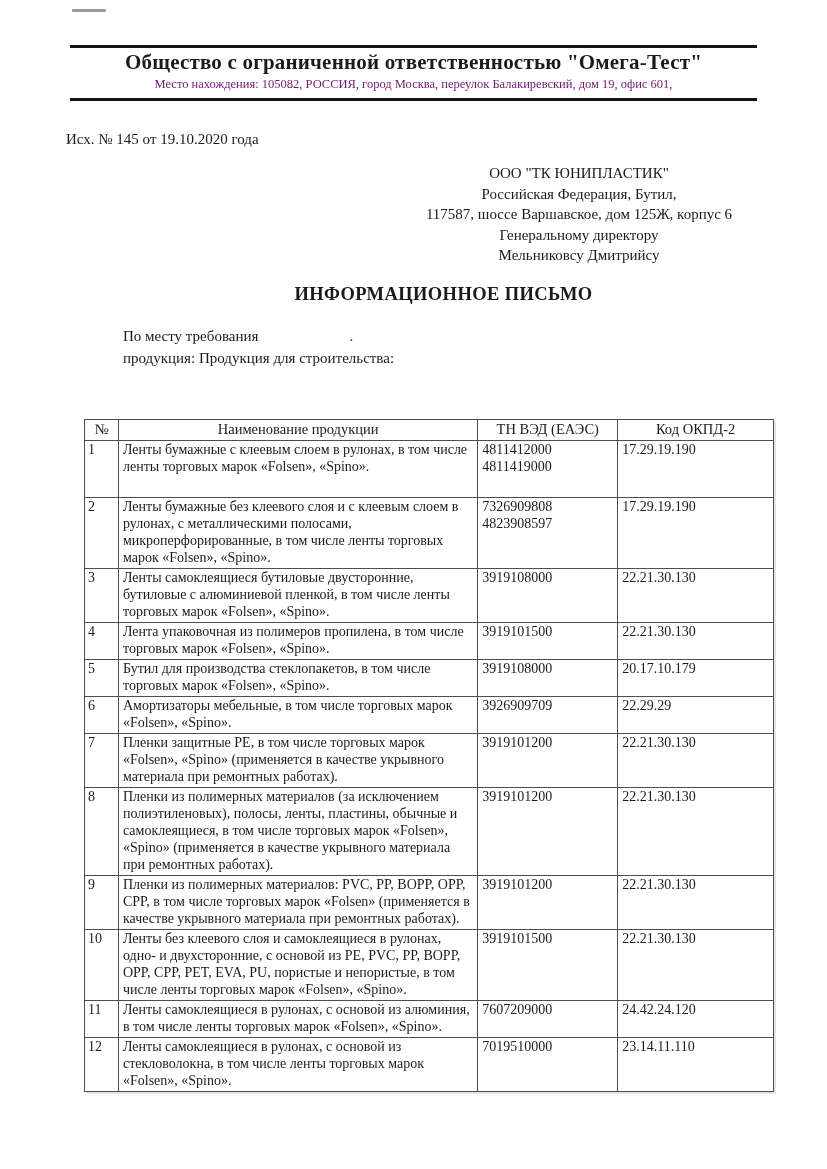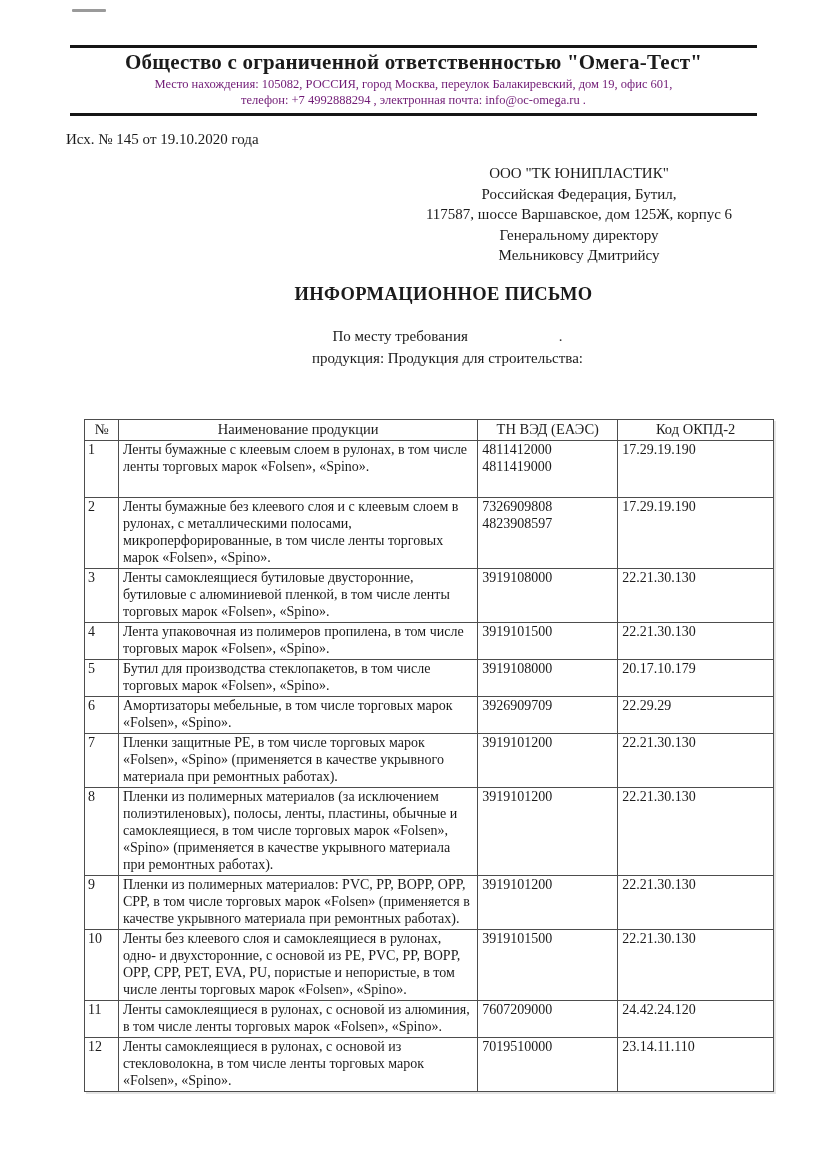--- a/index.html
+++ b/index.html
@@ -24,21 +24,21 @@
     position:absolute; right:78px; top:163px; width:340px;
     text-align:center; font-size:15px; line-height:20.5px;
   }
 
   .title {
     position:absolute; left:60px; right:0; top:276px; margin:8px;
     text-align:center; font-size:18.5px; font-weight:bold; letter-spacing:0.4px;
   }
 
   .bodytext { position:absolute; left:66px; right:55px; top:325px; font-size:15px; line-height:22px; }
-  .bodytext p { margin:0; text-indent:57px;text-align:center; }
+  .bodytext p { margin:0; text-indent:57px; }
   .p-just { text-align:justify; }
   .dot { display:inline-block; margin-left:34px; color:#333; }
 
   .doc-table {
     position:absolute; left:84px; top:419px; width:690px;
     border-collapse:collapse; font-size:14px; line-height:17px;
     box-shadow:2px 2px 0 rgba(0,0,0,0.10);
   }
   .doc-table th, .doc-table td {
     border:1px solid #4d4d4d; vertical-align:top; font-weight:normal;
@@ -51,21 +51,20 @@
 </style>
 </head>
 <body>
 
 <div class="page">
   <div class="scan-mark"></div>
 
   <header class="letterhead">
     <div class="company">Общество с ограниченной ответственностью "Омега-Тест"</div>
     <div class="addr">Место нахождения: 105082, РОССИЯ, город Москва, переулок Балакиревский, дом 19, офис 601,</div>
-    <div class="addr">телефон:  +7 4992888294 , электронная почта: info@oc-omega.ru .</div>
   </header>
 
   <div class="ref">Исх. № 145 от 19.10.2020 года</div>
 
   <div class="recipient">
     <div>ООО "ТК ЮНИПЛАСТИК"</div>
     <div>Российская Федерация, Бутил,</div>
     <div>117587, шоссе Варшавское, дом 125Ж, корпус 6</div>
     <div>Генеральному директору</div>
     <div>Мельниковсу Дмитрийсу</div>

